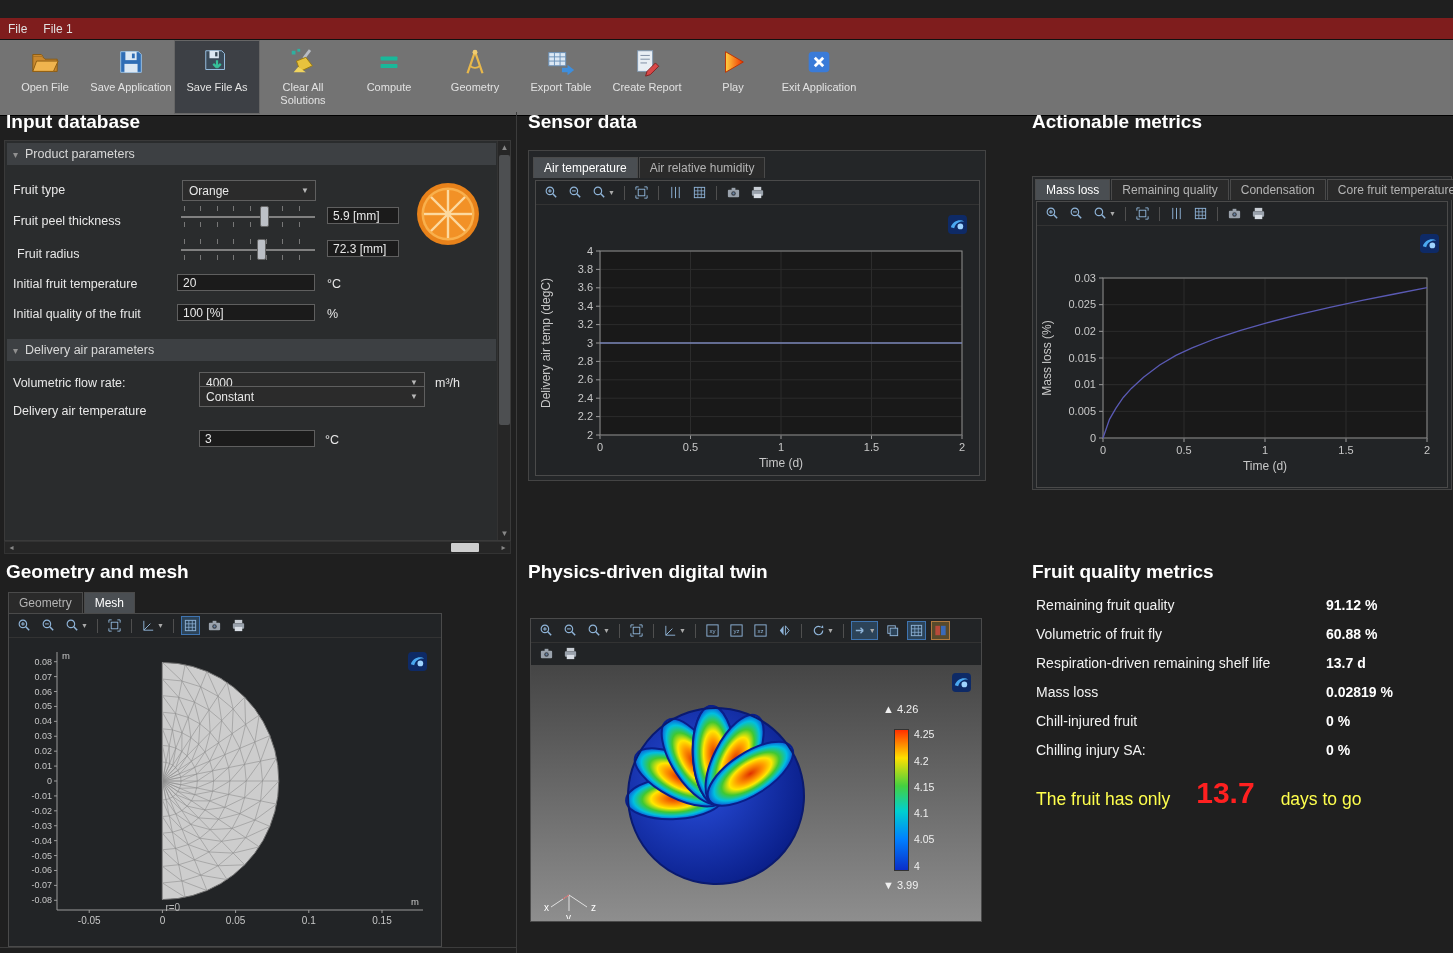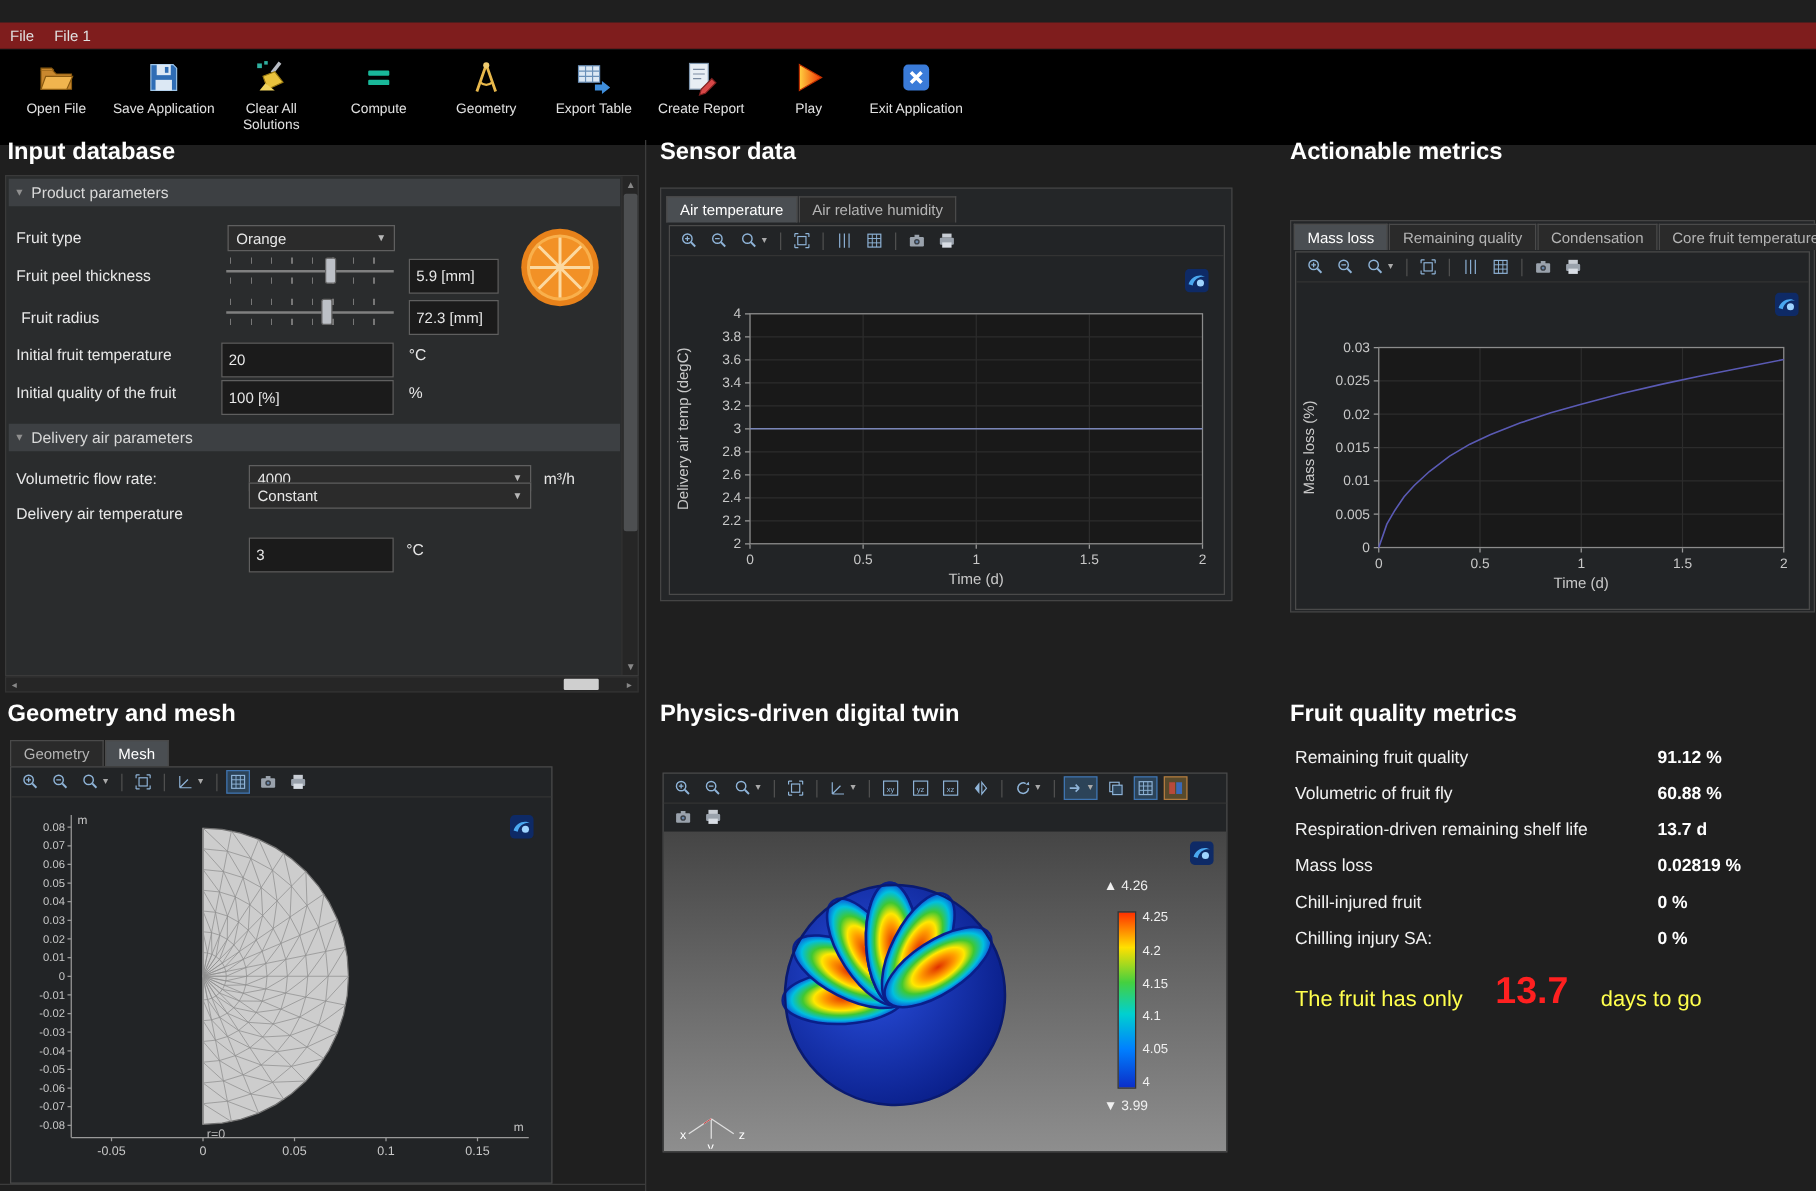--- a/index.html
+++ b/index.html
@@ -8,37 +8,37 @@
   
   .titlebar{position:absolute;top:0;left:0;right:0;height:18px;background:#000}
   .title-text{position:absolute;left:868px;top:2px;font-size:11.5px;color:#ddd;white-space:nowrap}
   .app-logo{position:absolute;left:5px;top:5px;display:flex;gap:1px}
   .app-logo i{width:4px;height:8px;display:block}
   .app-logo i:nth-child(1){background:#d23a2a}.app-logo i:nth-child(2){background:#3aa03a}.app-logo i:nth-child(3){background:#d2a22a}
   
   .menubar{position:absolute;top:18px;left:0;right:0;height:22px;background:#7f1d1d;display:flex;align-items:center;padding-left:8px;gap:16px;font-size:12px;color:#e0e0e0;border-bottom:1px solid #111}
   .menu-item{cursor:default}
   
-  .toolbar{position:absolute;top:40px;left:0;right:0;height:76px;background:#000000;display:flex;align-items:flex-start;padding-left:2px;border-bottom:1px solid #000}
+  .toolbar{position:absolute;top:40px;left:0;right:0;height:76px;background:#737373;display:flex;align-items:flex-start;padding-left:2px;border-bottom:1px solid #000}
   .tb-btn{width:86px;height:74px;display:flex;flex-direction:column;align-items:center;padding-top:5px;gap:3px;border:1px solid transparent}
   .tb-btn.active{background:#3d4045;border:1px solid #666}
   .tb-label{font-size:11px;color:#e2e2e2;text-align:center;line-height:1.2}
   .tb-icon{width:32px;height:32px;display:flex;align-items:center;justify-content:center}
   
   .stitle{position:absolute;font-size:19px;font-weight:bold;color:#fff;white-space:nowrap}
   
   .vdiv{position:absolute;left:516px;top:112px;bottom:0;width:1px;background:#3c3c3c}
   .hdiv{position:absolute;left:0;top:947px;width:516px;height:1px;background:#3c3c3c}
   
   .ipanel{position:absolute;left:4px;top:140px;width:507px;height:401px;background:#2a2c2d;border:1px solid #3a3a3a}
   .ghead{position:absolute;left:2px;width:489px;height:22px;background:#3d4043;color:#d8d8d8;font-size:12.5px;display:flex;align-items:center;gap:7px;padding-left:6px}
   .ghead .tri{color:#909090;font-size:10px}
   .flabel{position:absolute;font-size:12.5px;color:#e8e8e8;white-space:nowrap}
   .funit{position:absolute;font-size:12.5px;color:#e8e8e8}
-  .tinput{position:absolute;height:28px;background:#1b1b1b;border:1px solid #5f5f5f;color:#e8e8e8;font-size:12px;padding:0 5px;font-family:inherit;outline:none}
+  .tinput{position:absolute;height:17px;background:#1b1b1b;border:1px solid #5f5f5f;color:#e8e8e8;font-size:12px;padding:0 5px;font-family:inherit;outline:none}
   .combo{position:absolute;height:21px;background:#2b2b2b;border:1px solid #5f5f5f;display:flex;align-items:center;justify-content:space-between;padding:0 6px;font-size:12px;color:#e8e8e8;cursor:default}
   .combo .arr{font-size:8px;color:#b8b8b8}
   .slider{position:absolute;height:27px}
   .slider .ticks{position:absolute;left:3px;right:1px;height:5px;background:repeating-linear-gradient(90deg,#777 0 1px,transparent 1px 16.4px)}
   .slider .ticks.top{top:3px}.slider .ticks.bot{bottom:3px}
   .slider .track{position:absolute;left:0;right:0;top:12.5px;height:2px;background:#808080}
   .slider .thumb{position:absolute;top:3px;width:9px;height:21px;background:#bcc0c6;border:1px solid #666;border-radius:2px}
   
   .vscroll{position:absolute;right:0;top:0;bottom:0;width:13px;background:#262626;border-left:1px solid #333}
   .vscroll .sarr{position:absolute;left:0;width:13px;height:13px;color:#888;font-size:8px;text-align:center;line-height:13px}
@@ -100,20 +100,31 @@
     <div class="tb-btn">
       <span class="tb-icon">
         <svg viewBox="0 0 32 32" width="30" height="30">
             <path d="M5 5 h19 l3 3 v19 H5 z" fill="#2f6db5" stroke="#9cc4e8"></path>
             <rect x="10" y="5" width="12" height="9" fill="#dce8f4"></rect>
             <rect x="17" y="7" width="3" height="5" fill="#2f6db5"></rect>
             <rect x="9" y="18" width="14" height="9" fill="#dce8f4"></rect>
           </svg>
       </span>
       <span class="tb-label">Save Application</span>
+    </div>
+    <div class="tb-btn active">
+      <span class="tb-icon">
+        <svg viewBox="0 0 32 32" width="30" height="30">
+            <path d="M4 4 h17 l3 3 v17 H4 z" fill="#3a4a58" stroke="#9cc4e8"></path>
+            <rect x="8" y="4" width="10" height="8" fill="#dce8f4"></rect>
+            <rect x="14" y="5.5" width="2.5" height="4.5" fill="#3a4a58"></rect>
+            <path d="M16 14 v8 m0 0 l-4 -4 m4 4 l4 -4" stroke="#35c09a" stroke-width="2.4" fill="none"></path>
+          </svg>
+      </span>
+      <span class="tb-label">Save File As</span>
     </div>
     <div class="tb-btn">
       <span class="tb-icon">
         <svg viewBox="0 0 32 32" width="30" height="30">
             <rect x="19" y="2" width="3" height="11" transform="rotate(38 20 7)" fill="#b8bcc4"></rect>
             <path d="M9 15 l10 -4 7 9 -13 6 z" fill="#e8c23d" stroke="#9a7a10"></path>
             <path d="M6 27 l5 -6 8 6 z" fill="#f0d45e"></path>
             <rect x="4" y="4" width="4" height="4" fill="#2fb0a0"></rect>
             <rect x="10" y="2" width="3" height="3" fill="#2fb0a0"></rect>
           </svg>

